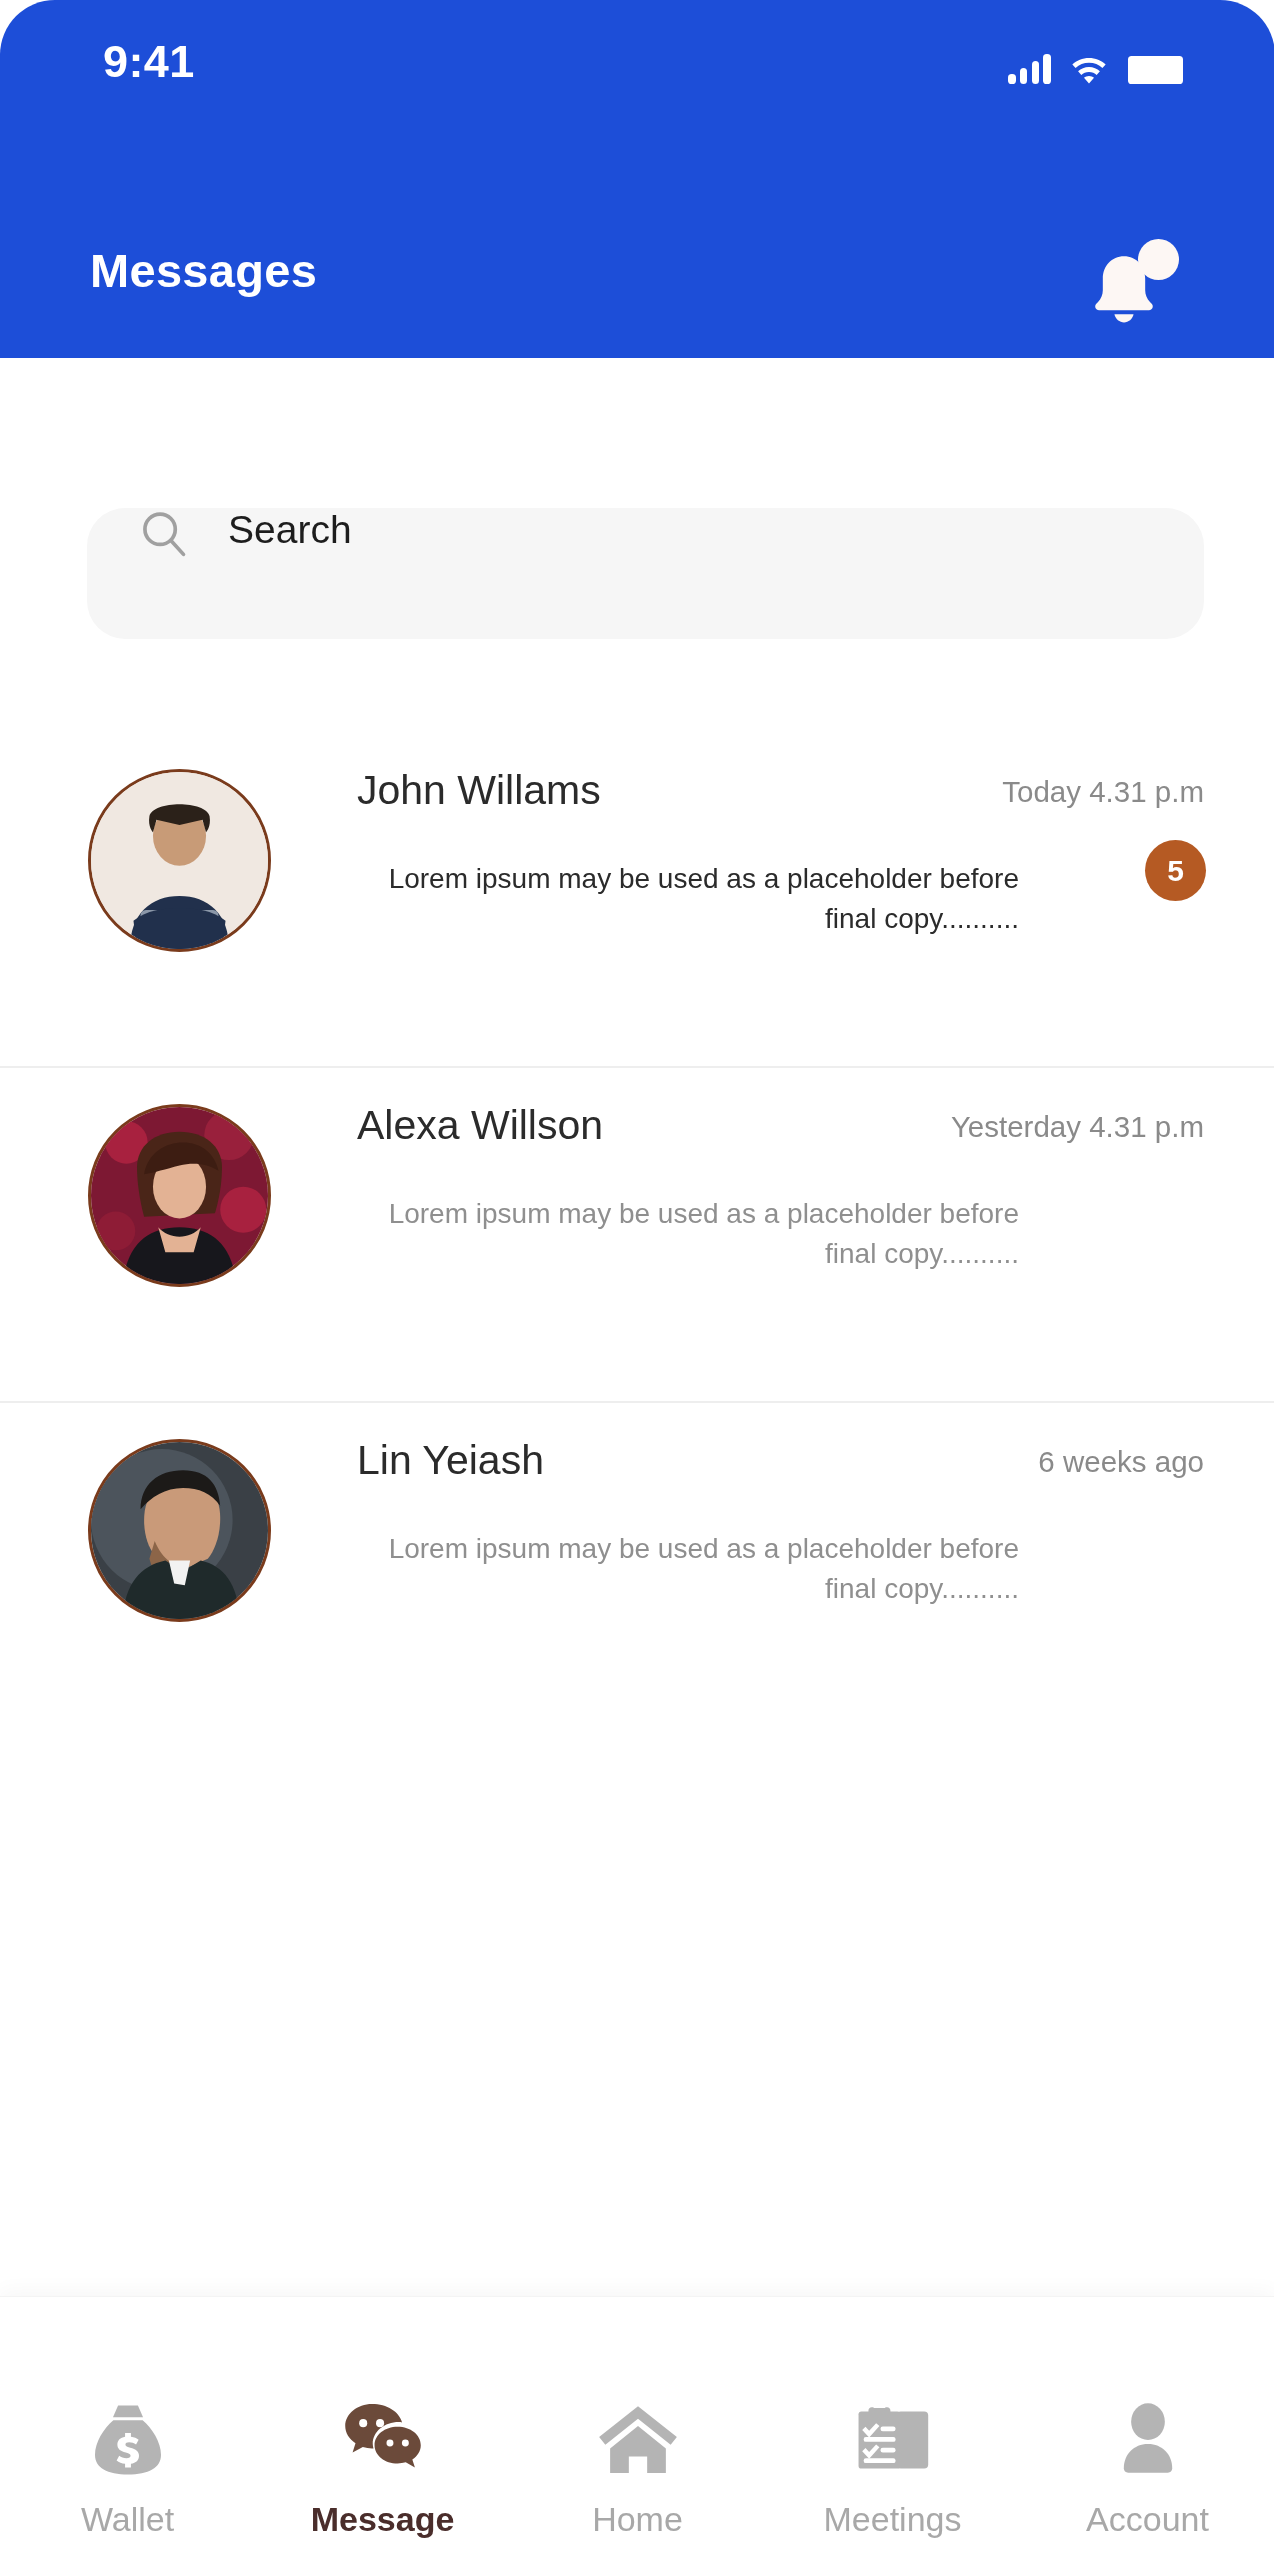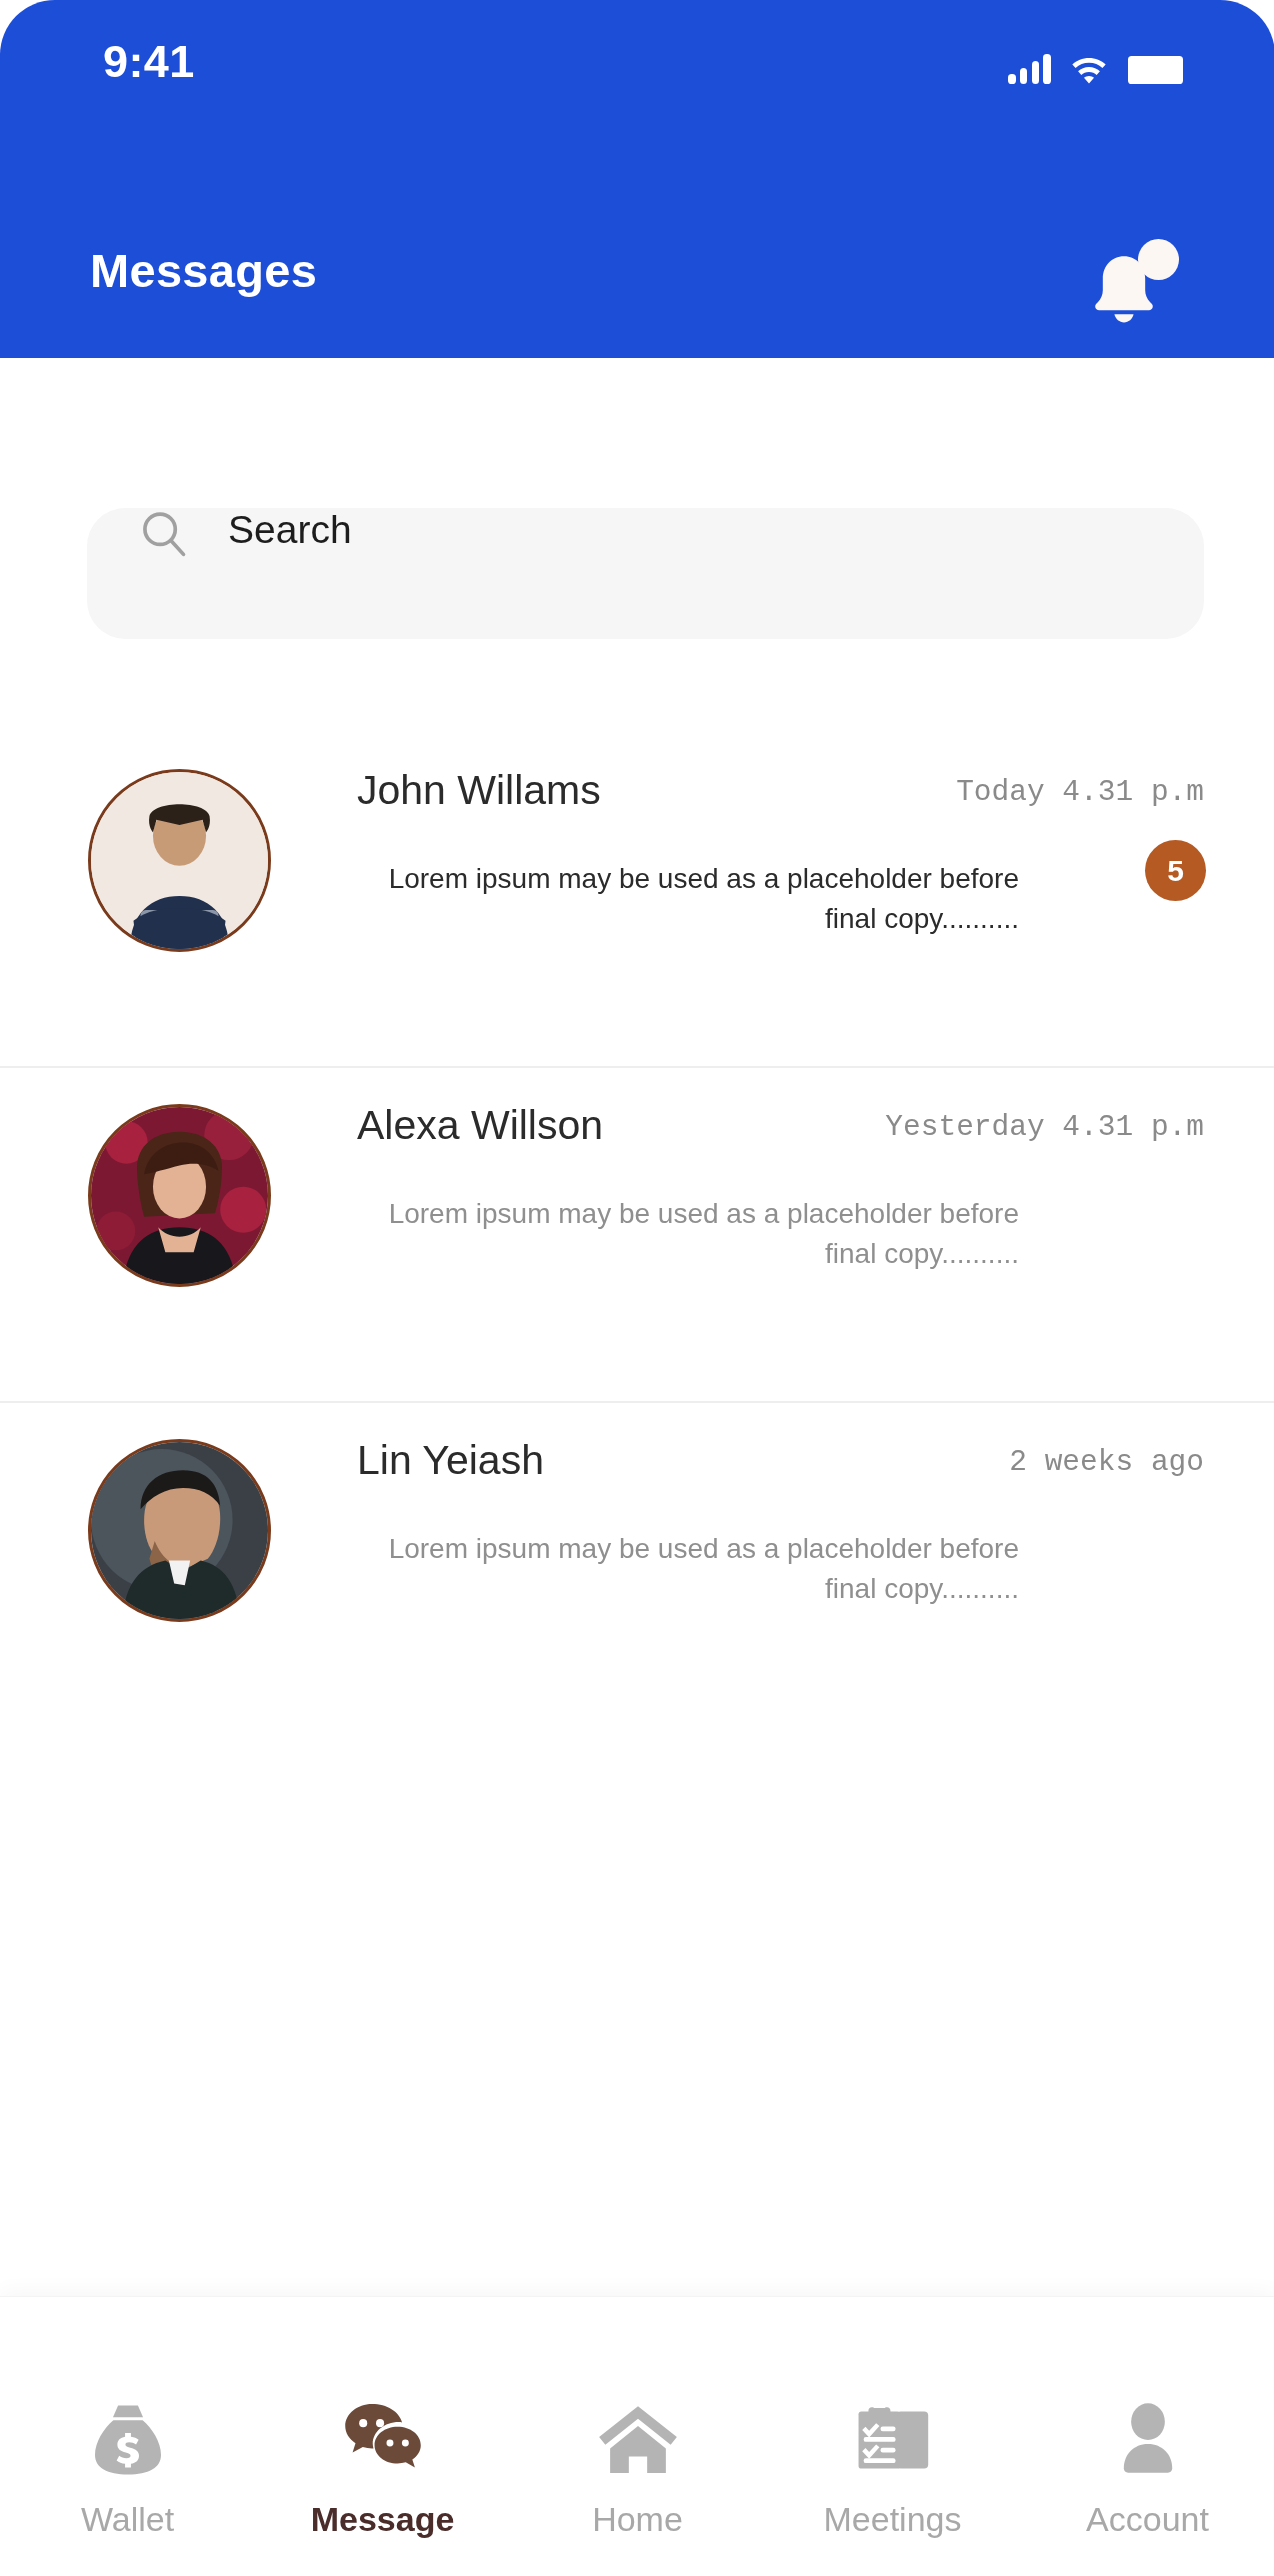--- a/index.html
+++ b/index.html
@@ -161,21 +161,20 @@
     font-size:41px;
     color:#2b2b2b;
     white-space:nowrap;
   }
   .msg-time {
     position:absolute;
     right:71px; top:8px;
     font-size:29.5px;
     color:#8a8a8a;
     white-space:nowrap;
-    font-family:Liberation Mono, monospace;
   }
   .msg-preview {
     position:absolute;
     left:0; top:92px;
     width:662px;
     font-size:28px;
     line-height:1.42;
     color:#8f8f8f;
   }
   .msg-row.unread .msg-preview { color:#2b2b2b; }
@@ -328,21 +327,21 @@
           <path d="M30 44c0-15 9-24 22-24s21 9 21 23c0 10-3 18-7 23l-14 6-16-8c-4-5-6-12-6-20z" fill="#c99a79"></path>
           <path d="M28 38c0-14 10-22 24-22s20 8 21 20c-5-7-12-10-21-10-10 0-18 5-24 12z" fill="#1c1a18"></path>
           <path d="M36 56c4 10 12 16 20 16 3 0 6-1 8-2-3 6-9 10-16 10-8 0-13-6-15-14z" fill="#8c6548"></path>
           <path d="M18 100c1-20 10-30 24-33l10 6 10-6c13 3 21 13 22 33z" fill="#1f2a2b"></path>
           <path d="M44 67h12l-3 14-6-1z" fill="#f2f2f2"></path>
         </svg>
       </div>
       <div class="msg-body">
         <div class="msg-top">
           <span class="msg-name">Lin Yeiash</span>
-          <span class="msg-time">2 weeks ago</span>
+          <span class="msg-time">6 weeks ago</span>
         </div>
         <div class="msg-preview">Lorem ipsum may be used as a placeholder before final copy..........</div>
       </div>
     </div>
 
   </div>
 
   <div class="bottom-nav">
 
     <div class="nav-item">

